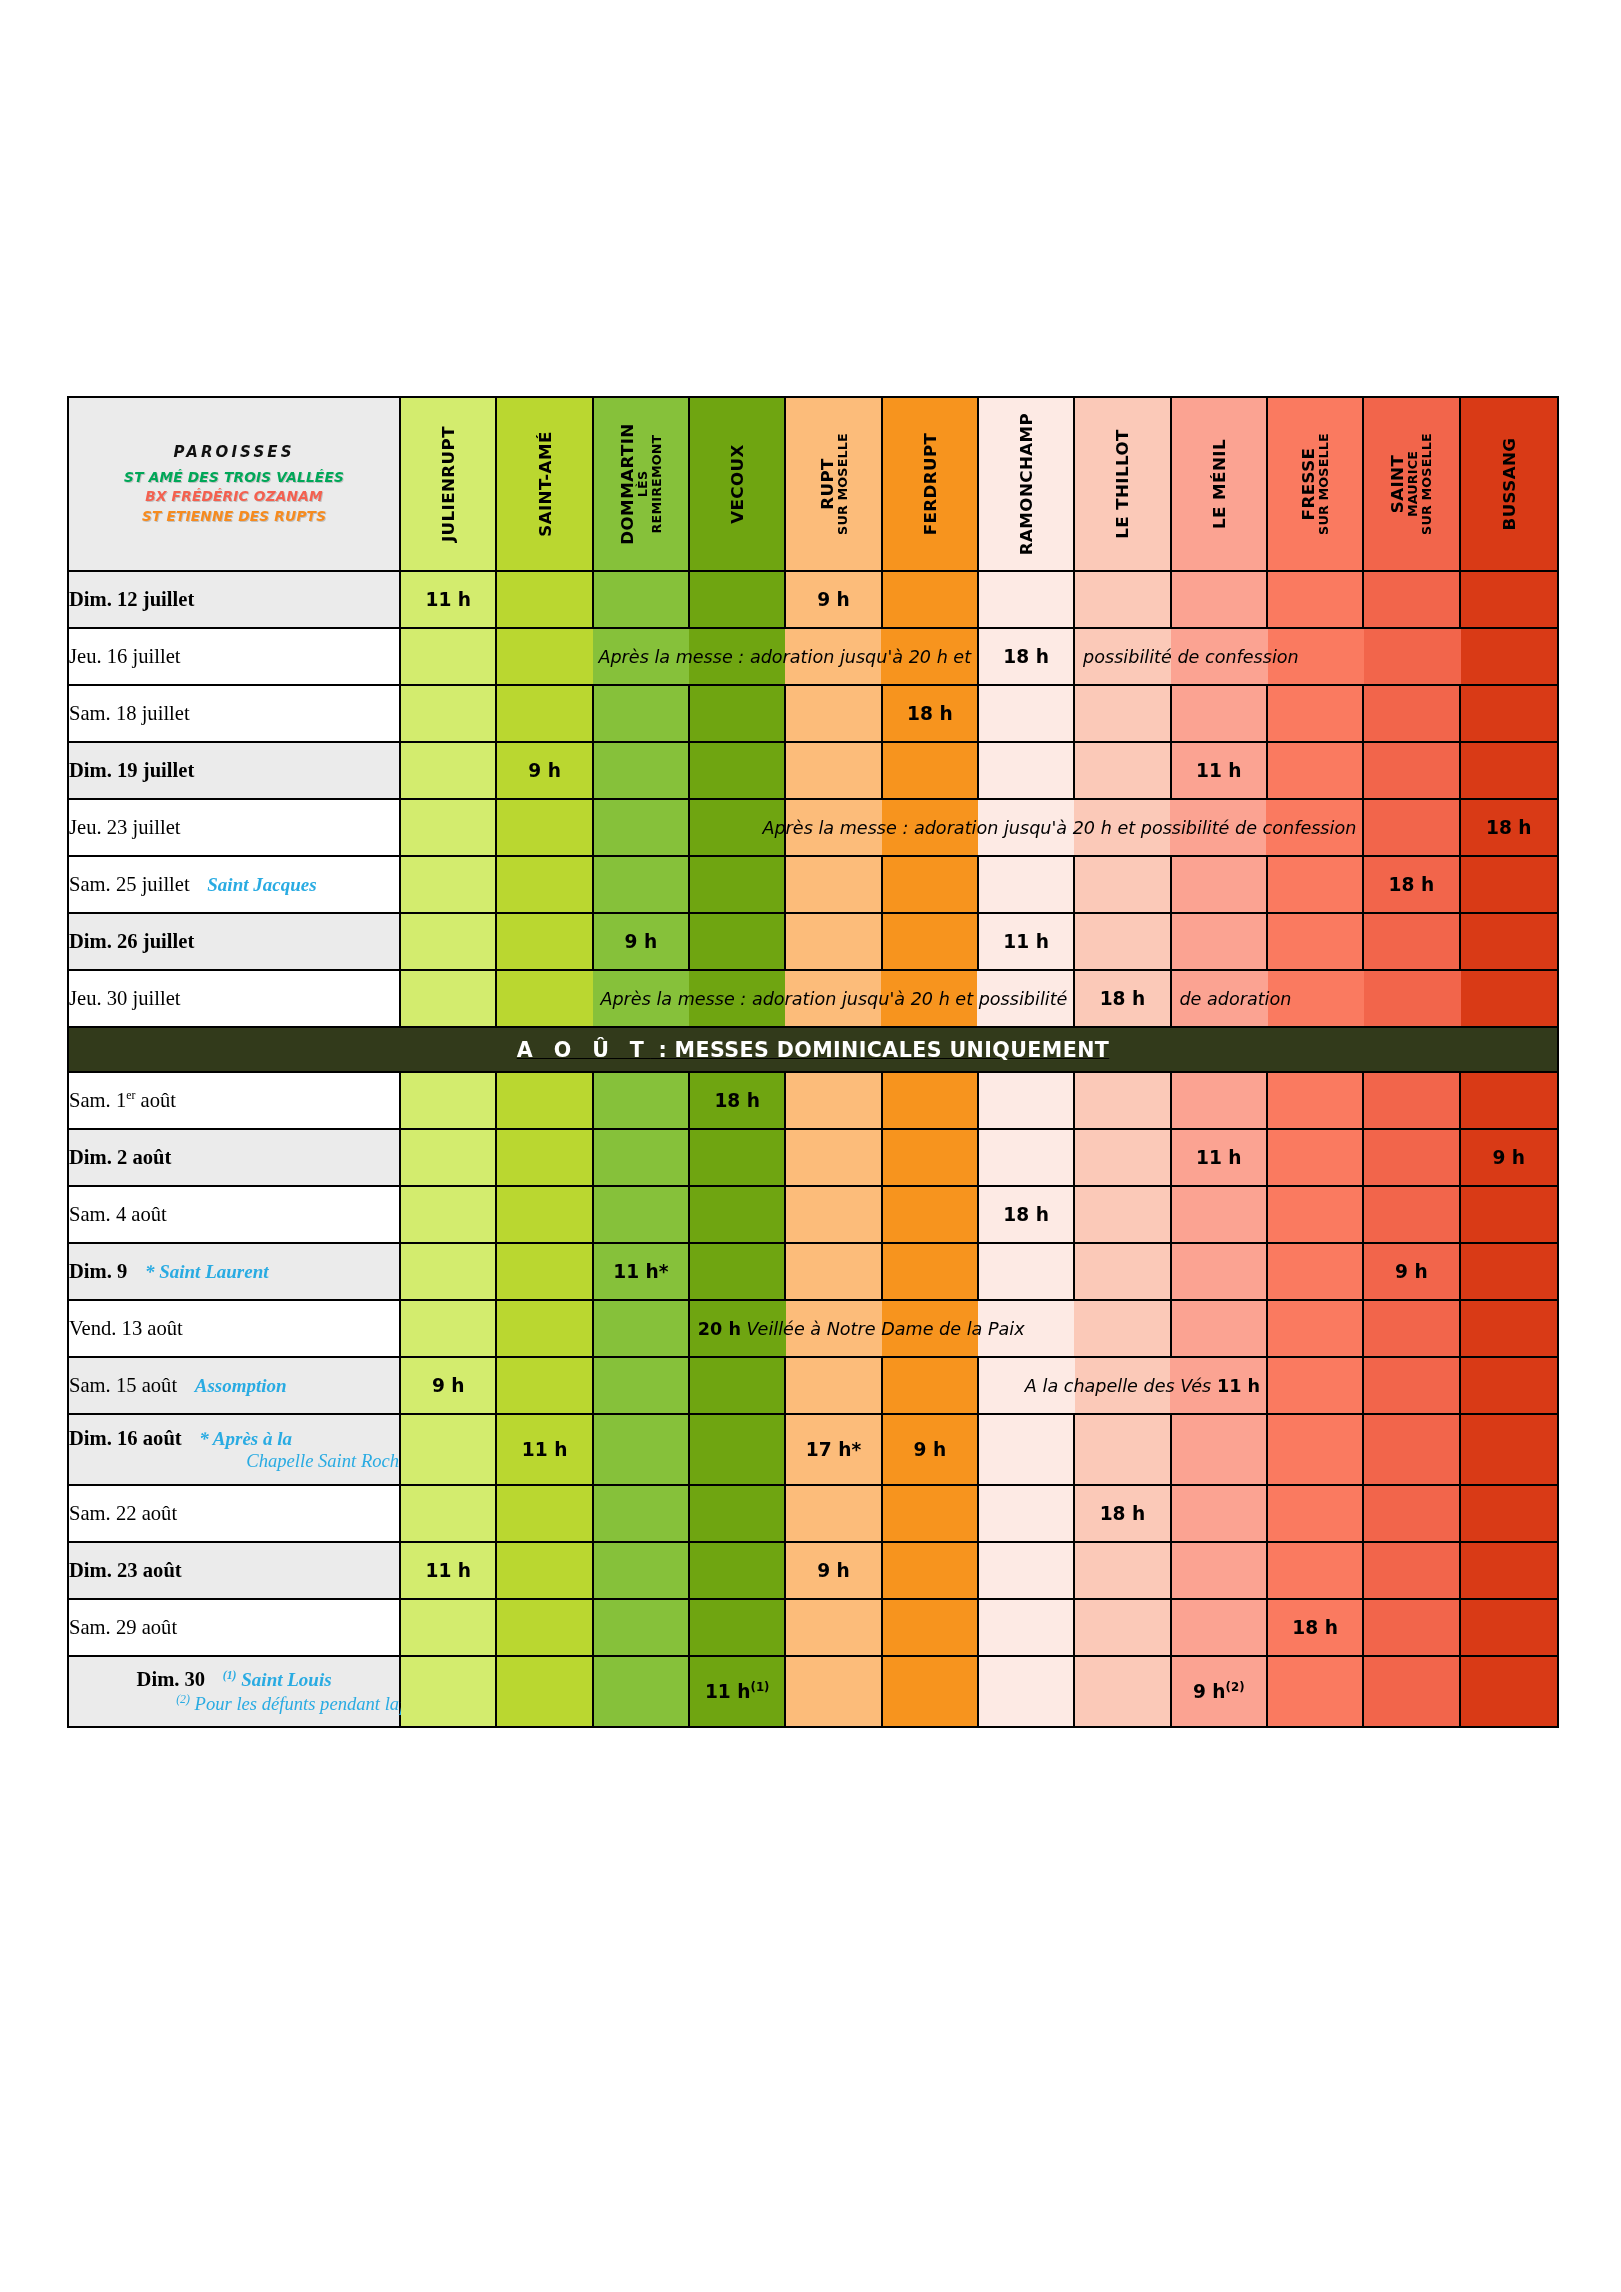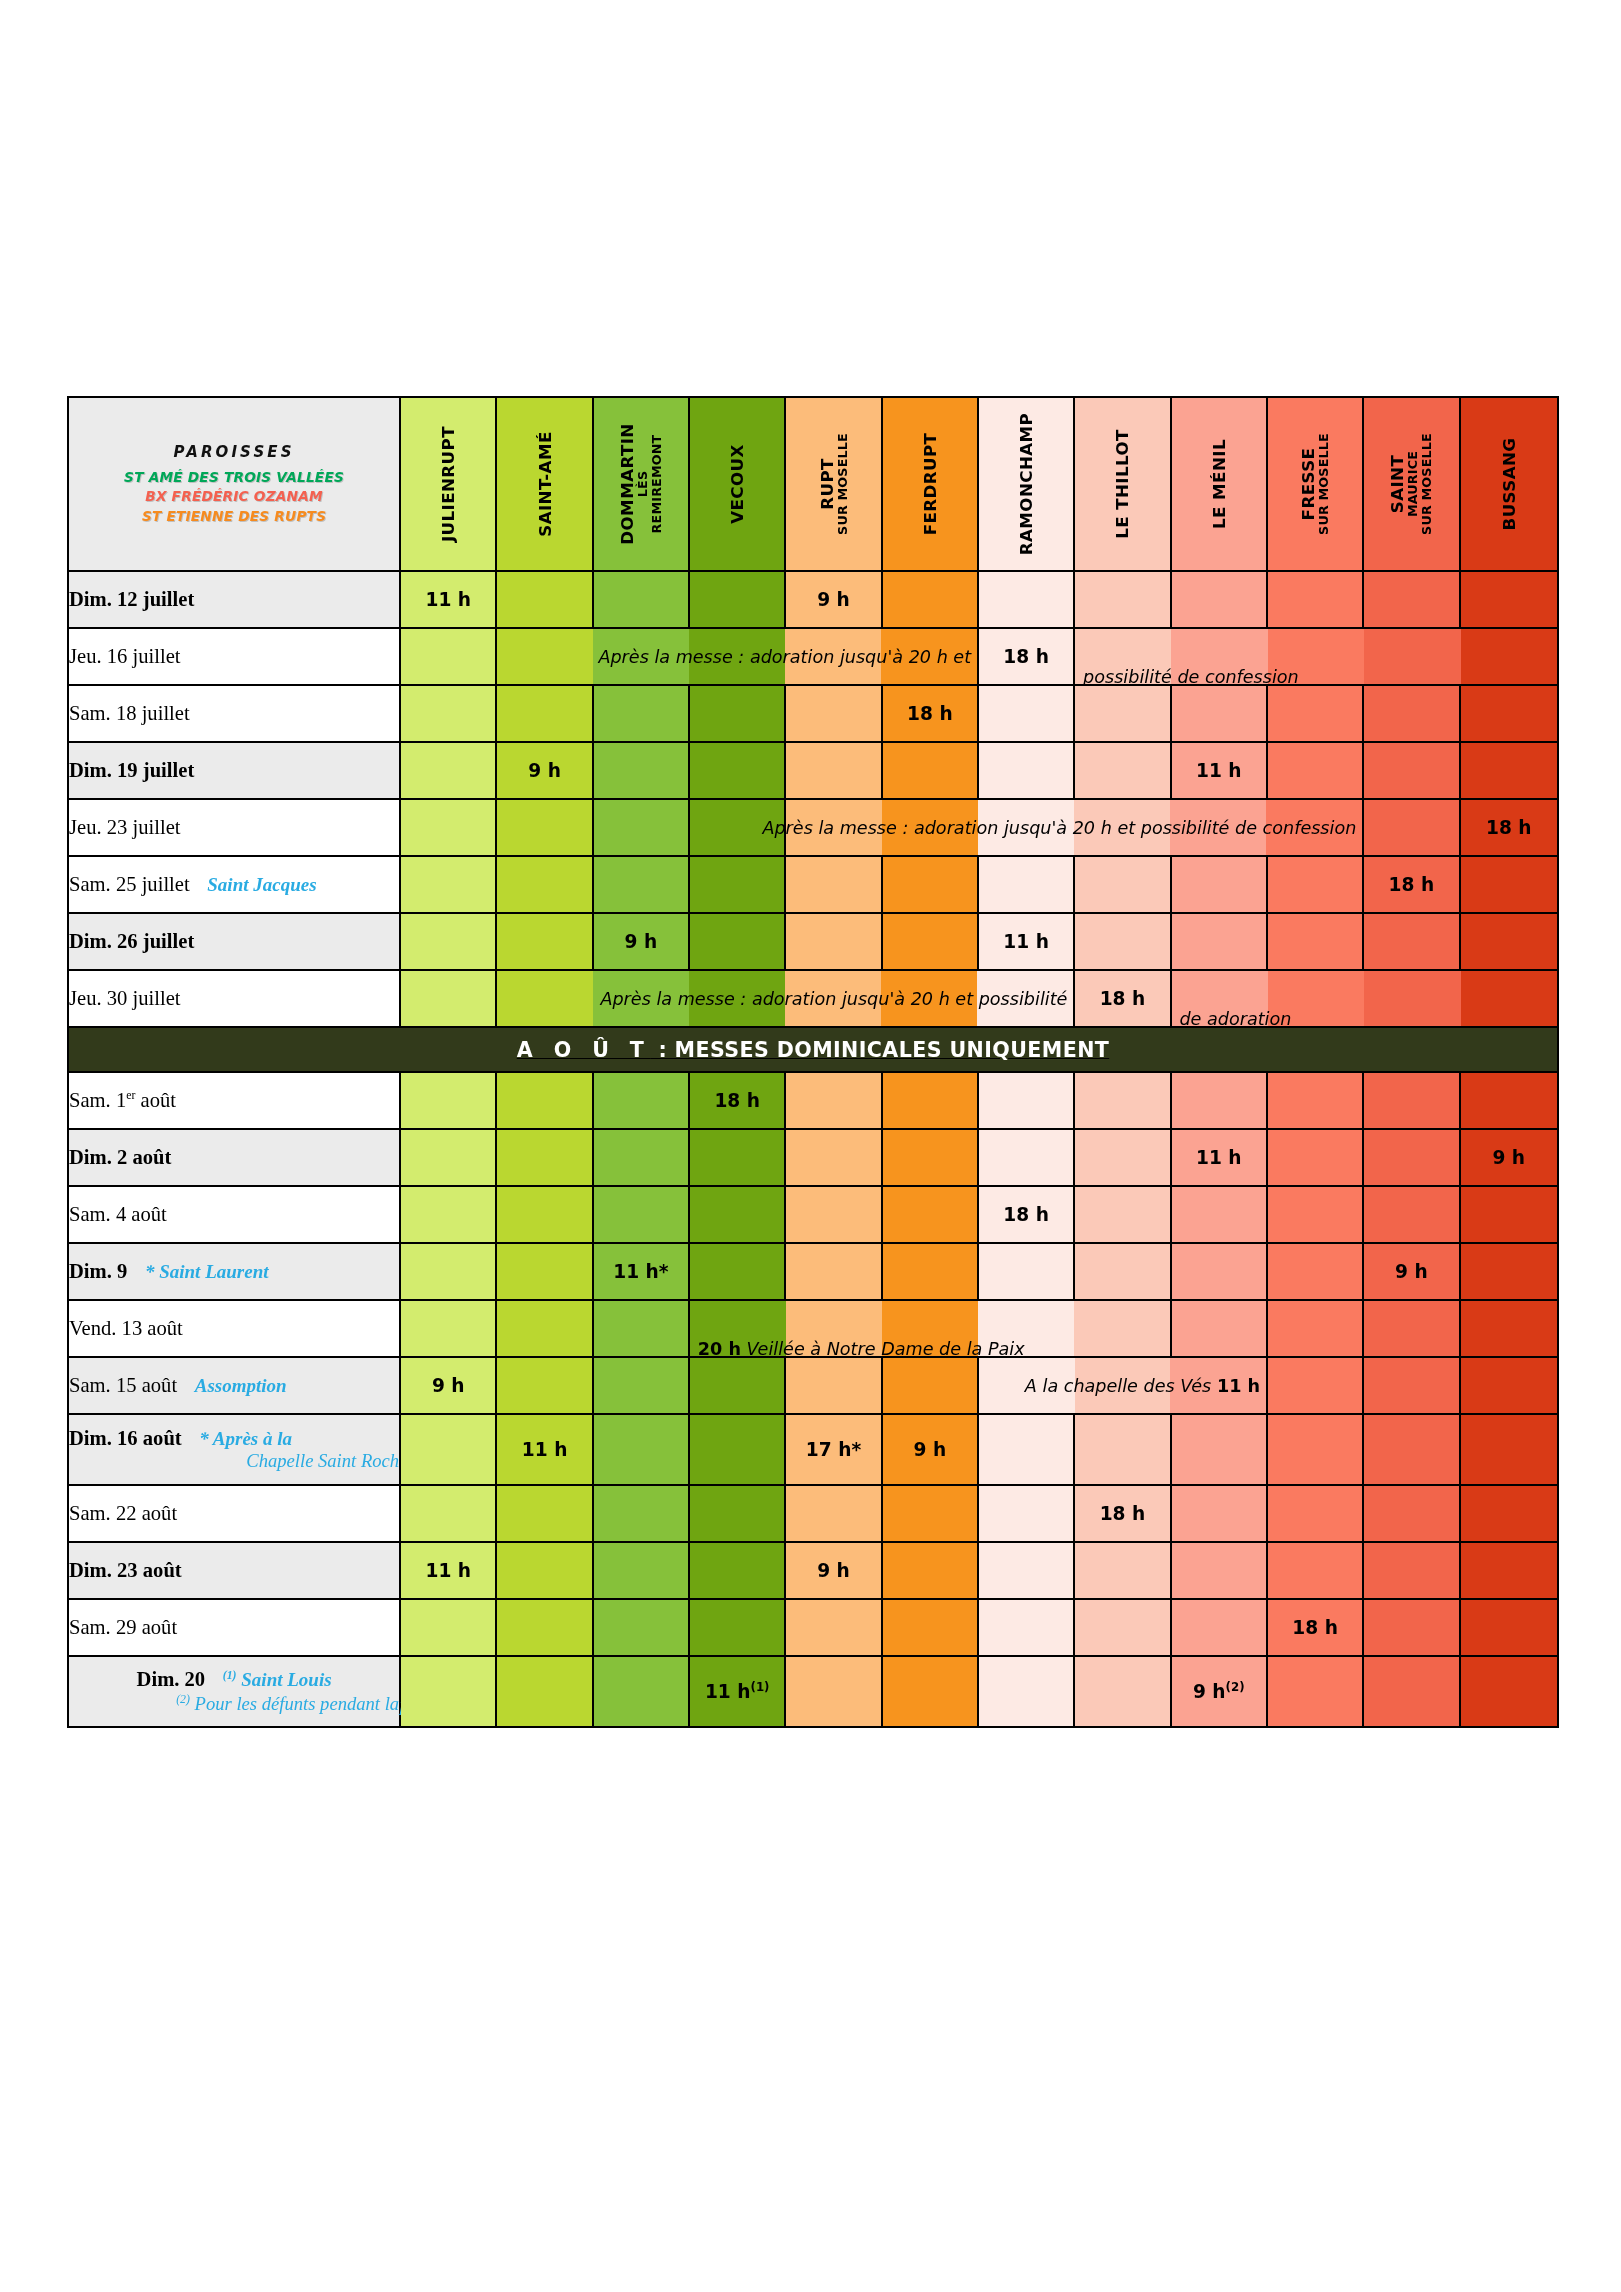--- a/index.html
+++ b/index.html
@@ -171,21 +171,21 @@
     position: absolute;
     top: 50%;
     transform: translateY(-50%);
     white-space: nowrap;
     font-family: "DejaVu Sans", sans-serif;
     font-style: italic;
     font-size: 17.6px;
     color: #000;
   }
   td.note .note-txt.right { right: 5.9px; }
-  td.note .note-txt.left  { left: 7.8px; margin-top: 20px; }
+  td.note .note-txt.left  { left: 7.8px; }
   td.note .note-txt b { font-style: normal; font-weight: bold; }
 
   
   .spill {
     position: absolute;
     left: 331px;
     top: 50%;
     transform: translateY(-50%);
     white-space: nowrap;
     color: #29abe2;
@@ -548,21 +548,21 @@
           <td class="cell" style="background: rgb(247, 148, 30);"></td>
           <td class="cell" style="background: rgb(253, 234, 228);"></td>
           <td class="cell" style="background: rgb(251, 201, 184);"></td>
           <td class="cell" style="background: rgb(251, 163, 146);"></td>
           <td class="cell" style="background: rgb(250, 122, 96);"><span>18 h</span></td>
           <td class="cell" style="background: rgb(242, 101, 75);"></td>
           <td class="cell" style="background: rgb(217, 58, 22);"></td>
         </tr>
         <tr class="data-row tall">
           <td class="label bg-grey centered">
-            <span class="two-line"><span class="date b">Dim. 20</span><span class="feast"><span class="sup">(1)</span> <span>Saint Louis</span></span><span class="l2"><span class="sup">(2)</span> <span>Pour les défunts pendant la</span></span></span>
+            <span class="two-line"><span class="date b">Dim. 30</span><span class="feast"><span class="sup">(1)</span> <span>Saint Louis</span></span><span class="l2"><span class="sup">(2)</span> <span>Pour les défunts pendant la</span></span></span>
             <span class="spill" style="top: 70%;">pandémie</span>
           </td>
           <td class="cell" style="background: rgb(211, 236, 110);"></td>
           <td class="cell" style="background: rgb(186, 215, 48);"></td>
           <td class="cell" style="background: rgb(134, 193, 58);"></td>
           <td class="cell" style="background: rgb(111, 165, 17);"><span>11 h</span><span class="sup">(1)</span></td>
           <td class="cell" style="background: rgb(252, 188, 122);"></td>
           <td class="cell" style="background: rgb(247, 148, 30);"></td>
           <td class="cell" style="background: rgb(253, 234, 228);"></td>
           <td class="cell" style="background: rgb(251, 201, 184);"></td>

